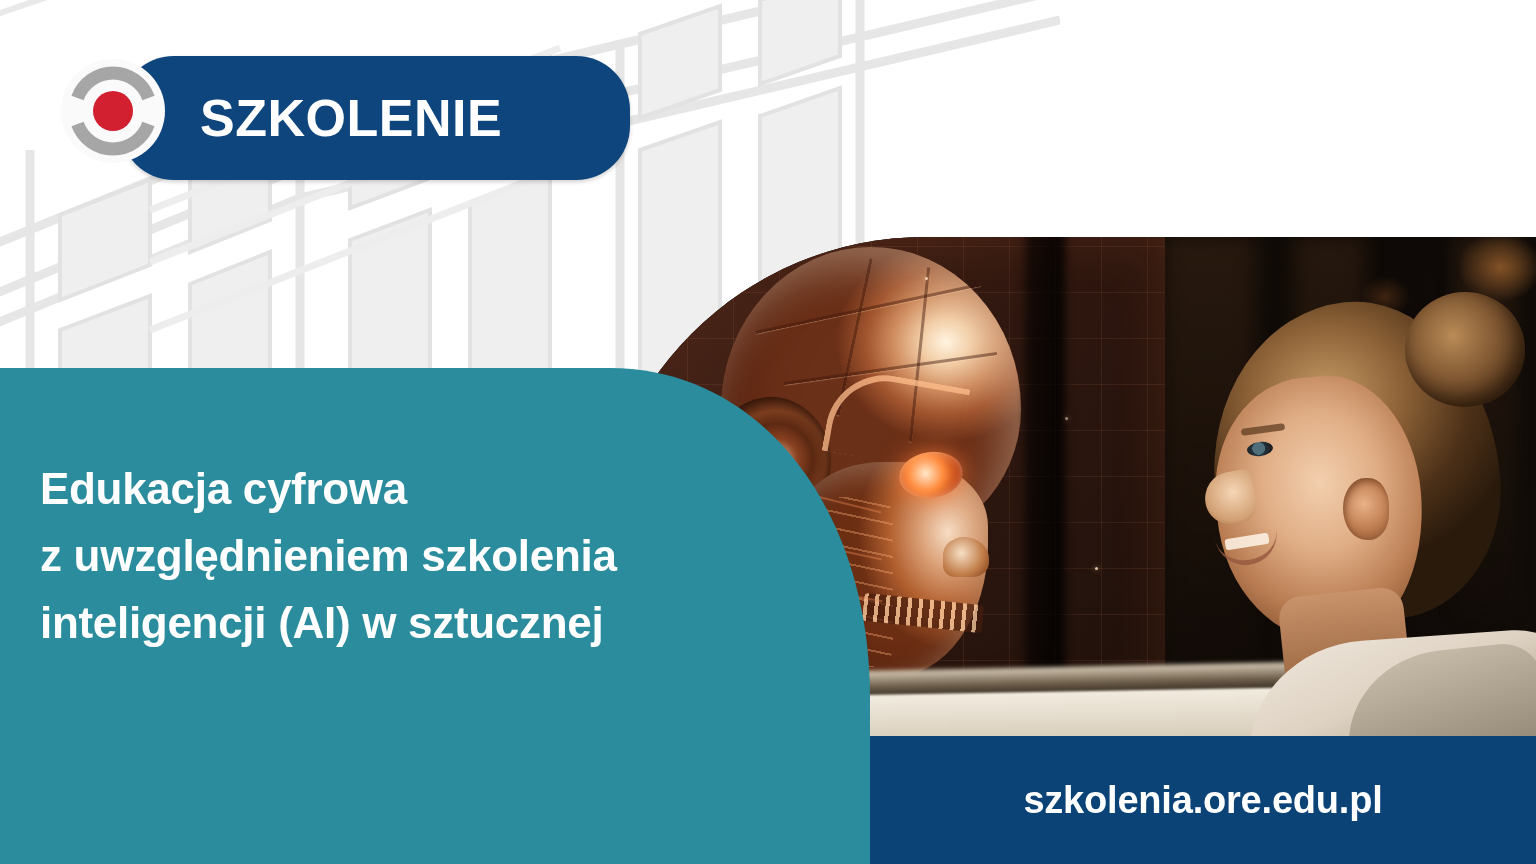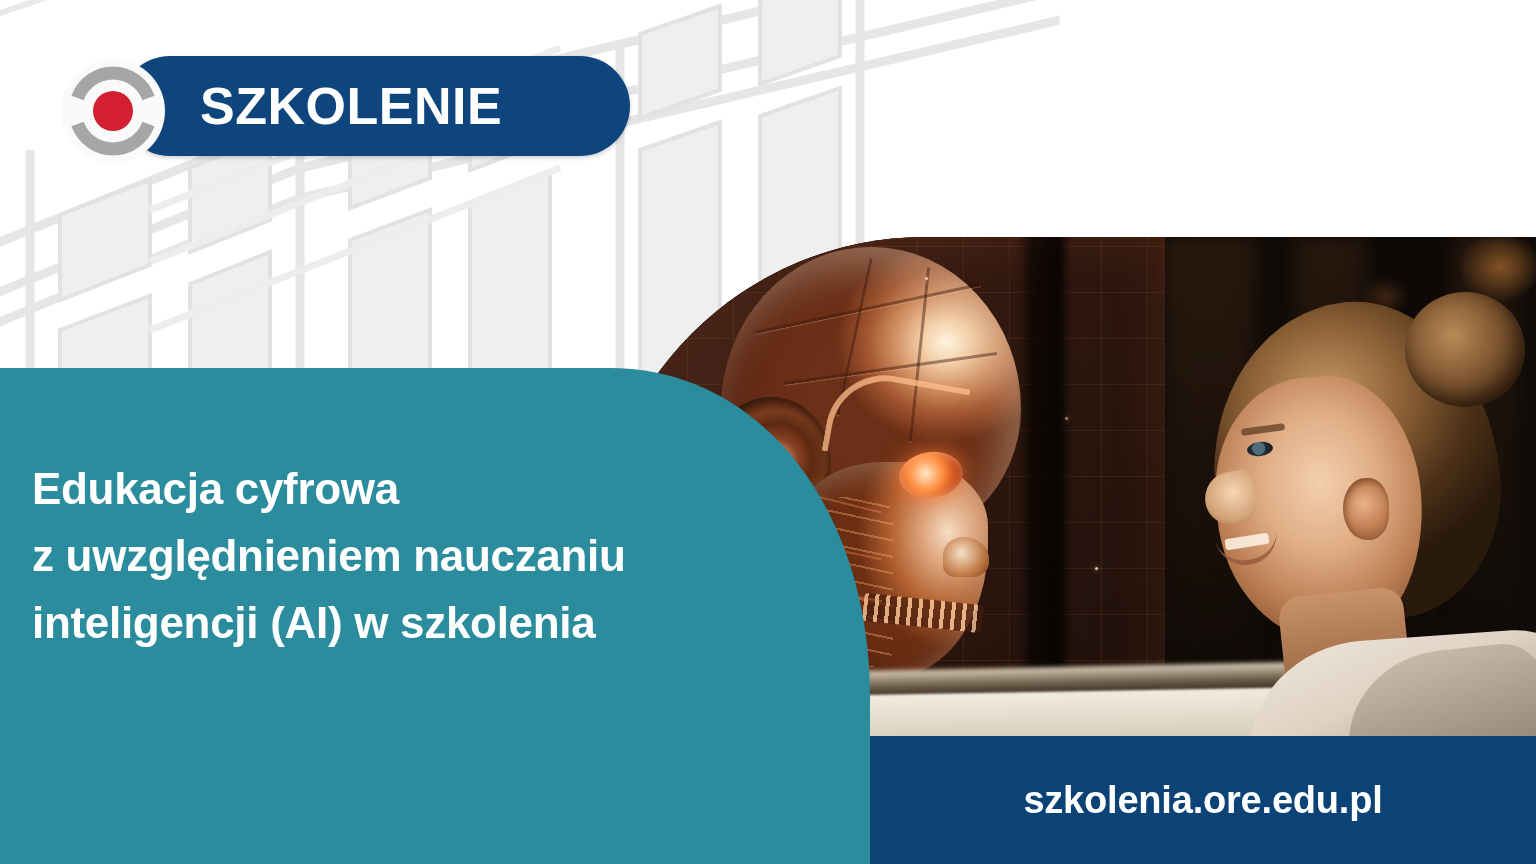--- a/index.html
+++ b/index.html
@@ -395,21 +395,21 @@
     top: 56px;
     height: 108px;
     display: flex;
     align-items: center;
   }
   .badge-pill {
     position: absolute;
     left: 60px;
     top: 0;
     width: 510px;
-    height: 100px;
+    height: 124px;
     background: #0d457c;
     border-radius: 54px;
     display: flex;
     align-items: center;
     box-shadow: 0 2px 4px rgba(0,0,0,0.18);
   }
   .badge-label {
     color: #ffffff;
     font-size: 52px;
     font-weight: bold;
@@ -422,21 +422,21 @@
     top: 2px;
     width: 106px;
     height: 106px;
     z-index: 2;
   }
   .badge-logo svg { display: block; }
 
   
   .title-block {
     position: absolute;
-    left: 32px;
+    left: 40px;
     top: 455px;
     width: 800px;
     z-index: 3;
   }
   .title-line {
     color: #ffffff;
     font-size: 44px;
     font-weight: bold;
     line-height: 67px;
     white-space: nowrap;
@@ -567,17 +567,17 @@
           <path d="M53 91 A38 38 0 0 1 17.5 66"></path>
           <path d="M17.5 40 A38 38 0 0 1 53 15"></path>
         </g>
         <circle cx="53" cy="53" r="20" fill="#d22030"></circle>
       </svg>
     </div>
   </div>
 
   <div class="title-block">
     <div class="title-line">Edukacja cyfrowa</div>
-    <div class="title-line">z uwzględnieniem nauczaniu</div>
-    <div class="title-line">inteligencji (AI) w szkolenia</div>
+    <div class="title-line">z uwzględnieniem szkolenia</div>
+    <div class="title-line">inteligencji (AI) w sztucznej</div>
   </div>
 
 </div>
 
 </body></html>

